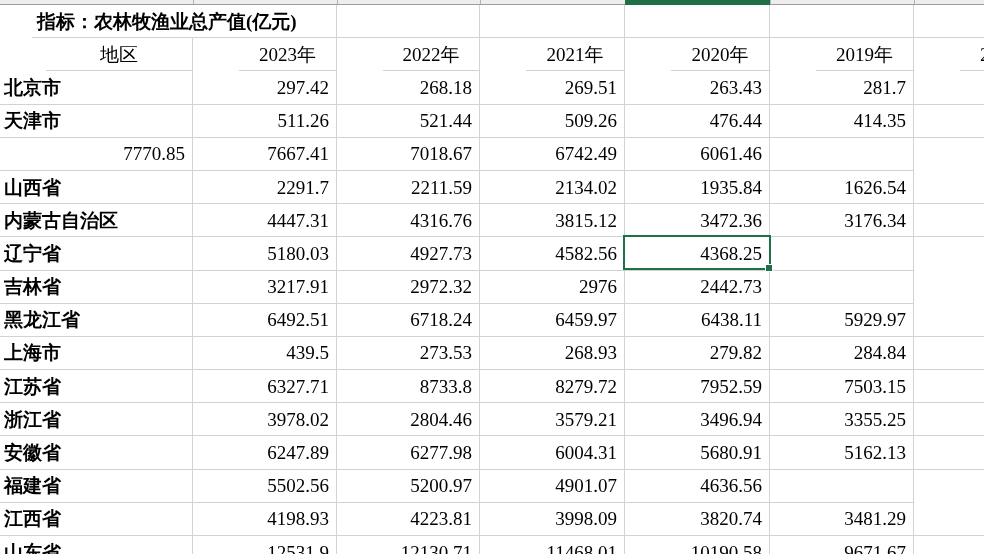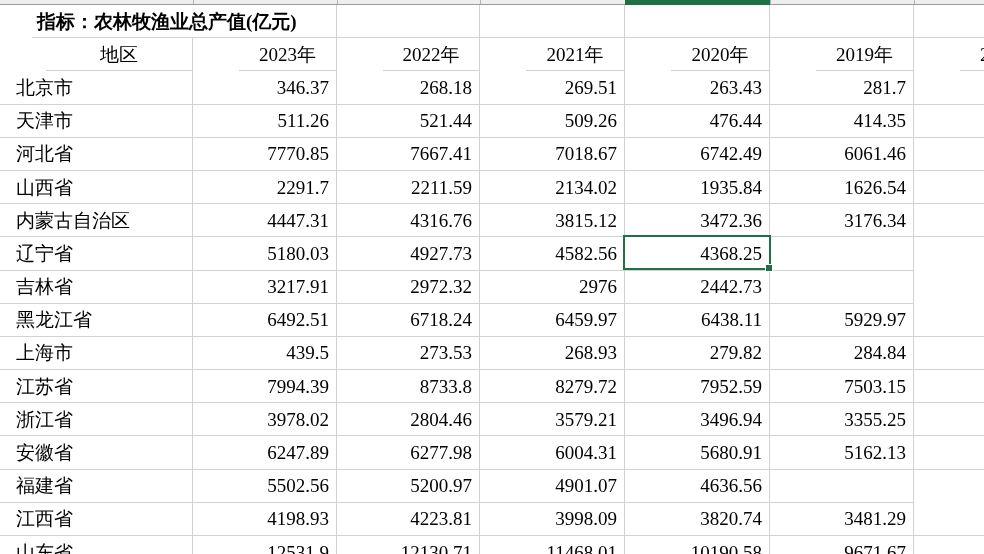--- a/index.html
+++ b/index.html
@@ -19,21 +19,21 @@
   .sheet{position:absolute;top:5px;left:0;width:1058px;}
   .row{display:grid;grid-template-columns:193px 144px 143px 145px 145px 144px 144px;height:33.2px;}
   .row.title-row{grid-template-columns:337px 143px 145px 145px 144px 144px;}
   .cell{
     box-sizing:border-box;border-right:1px solid #d2d2d2;border-bottom:1px solid #d2d2d2;
     display:flex;align-items:center;font-size:19px;line-height:1;
     white-space:nowrap;overflow:visible;background:#fff;
   }
   .cell.title-cell{font-weight:bold;padding-left:5px;font-size:19px;margin-left:32px;}
   .cell.head{justify-content:center;margin-left:46px;}
-  .cell.region{padding-left:16px;justify-content:flex-start;}
+  .cell.region{padding-left:4px;justify-content:flex-start;font-weight:bold;}
   .cell.num{justify-content:flex-end;padding-right:7px;}
   
   .selection{
     position:absolute;left:623px;top:235px;width:148px;height:35px;
     border:2px solid #1f7044;box-sizing:border-box;pointer-events:none;
   }
   .fill-handle{
     position:absolute;right:-4px;bottom:-4px;width:6px;height:6px;
     background:#1f7044;border:1px solid #ffffff;pointer-events:auto;
   }
@@ -65,38 +65,37 @@
     <div class="cell head">2023年</div>
     <div class="cell head">2022年</div>
     <div class="cell head">2021年</div>
     <div class="cell head">2020年</div>
     <div class="cell head">2019年</div>
     <div class="cell head">2018年</div>
   </div>
   <div id="data-rows">
       <div class="row">
         <div class="cell region">北京市</div>
-        <div class="cell num">346.37</div>
+        <div class="cell num">297.42</div>
         <div class="cell num">268.18</div>
         <div class="cell num">269.51</div>
         <div class="cell num">263.43</div>
         <div class="cell num">281.7</div>
         <div class="cell num"></div>
       </div>
       <div class="row">
         <div class="cell region">天津市</div>
         <div class="cell num">511.26</div>
         <div class="cell num">521.44</div>
         <div class="cell num">509.26</div>
         <div class="cell num">476.44</div>
         <div class="cell num">414.35</div>
         <div class="cell num"></div>
       </div>
       <div class="row">
-        <div class="cell region">河北省</div>
         <div class="cell num">7770.85</div>
         <div class="cell num">7667.41</div>
         <div class="cell num">7018.67</div>
         <div class="cell num">6742.49</div>
         <div class="cell num">6061.46</div>
         <div class="cell num"></div>
       </div>
       <div class="row">
         <div class="cell region">山西省</div>
         <div class="cell num">2291.7</div>
@@ -144,21 +143,21 @@
         <div class="cell region">上海市</div>
         <div class="cell num">439.5</div>
         <div class="cell num">273.53</div>
         <div class="cell num">268.93</div>
         <div class="cell num">279.82</div>
         <div class="cell num">284.84</div>
         <div class="cell num"></div>
       </div>
       <div class="row">
         <div class="cell region">江苏省</div>
-        <div class="cell num">7994.39</div>
+        <div class="cell num">6327.71</div>
         <div class="cell num">8733.8</div>
         <div class="cell num">8279.72</div>
         <div class="cell num">7952.59</div>
         <div class="cell num">7503.15</div>
         <div class="cell num"></div>
       </div>
       <div class="row">
         <div class="cell region">浙江省</div>
         <div class="cell num">3978.02</div>
         <div class="cell num">2804.46</div>

